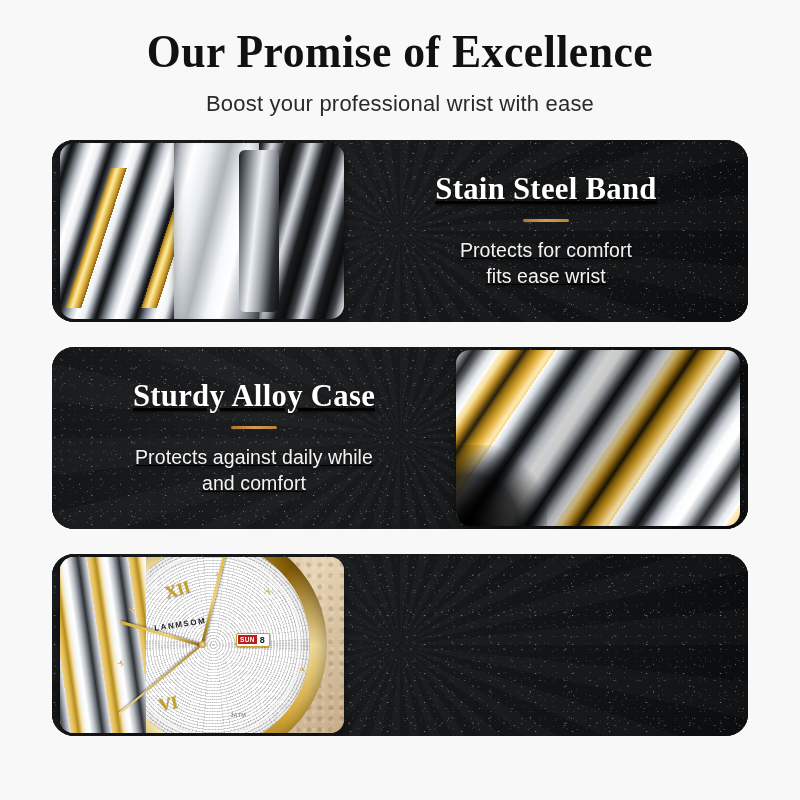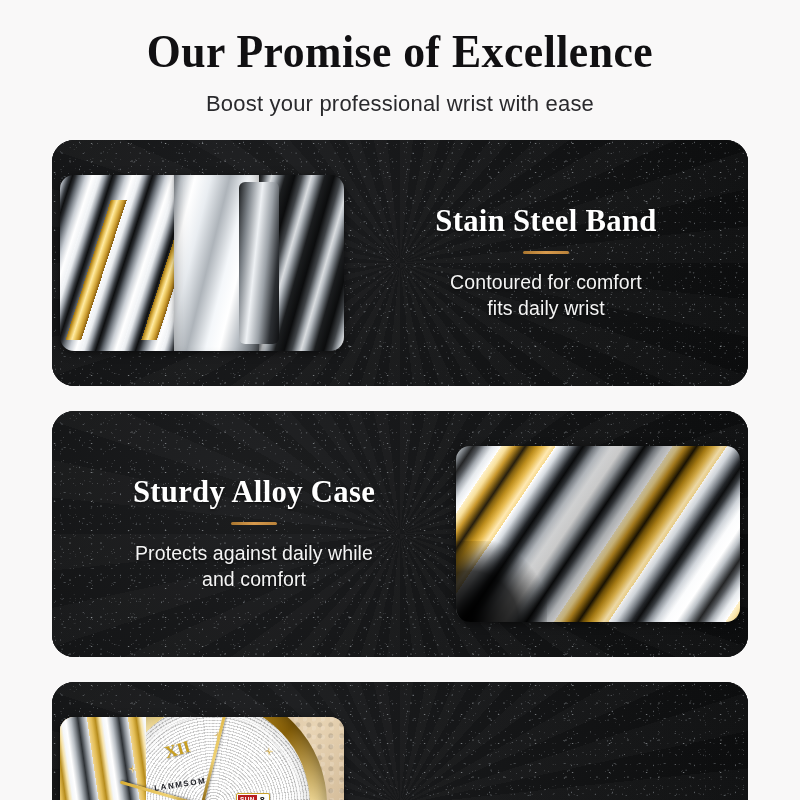--- a/index.html
+++ b/index.html
@@ -45,27 +45,28 @@
   .cards {
     position:absolute;
     left:52px;
     top:140px;
     width:696px;
   }
 
   .card {
     position:relative;
     width:696px;
-    height:246px;
+    height:182px;
     border-radius:22px;
     overflow:hidden;
     margin-bottom:25px;
     display:flex;
     align-items:center;
     background-color:#17181a;
+    text-decoration:underline;
   }
   .card:last-child { margin-bottom:0; }
 
   
   .texture {
     position:absolute; inset:0;
     background-color:#151618;
     background-image:
       radial-gradient(ellipse 2px 1px at 7% 12%,  rgba(205,210,215,.55), transparent 60%),
       radial-gradient(ellipse 1px 2px at 19% 38%, rgba(180,188,196,.45), transparent 60%),
@@ -369,22 +370,22 @@
         <div class="links"></div>
         <div class="gold-stripes"></div>
         <div class="buckle"></div>
         <div class="buckle-edge"></div>
       </div>
 
       <div class="text-block">
         <div class="feature-title">Stain Steel Band</div>
         <div class="divider"></div>
         <div class="feature-desc">
-          <span>Contoured for comfort</span><br>
-          <span>fits daily wrist</span>
+          <span>Protects for comfort</span><br>
+          <span>fits ease wrist</span>
         </div>
       </div>
     </div>
 
     <div class="card card-right">
       <div class="texture"></div>
 
       <div class="text-block">
         <div class="feature-title">Sturdy Alloy Case</div>
         <div class="divider"></div>

